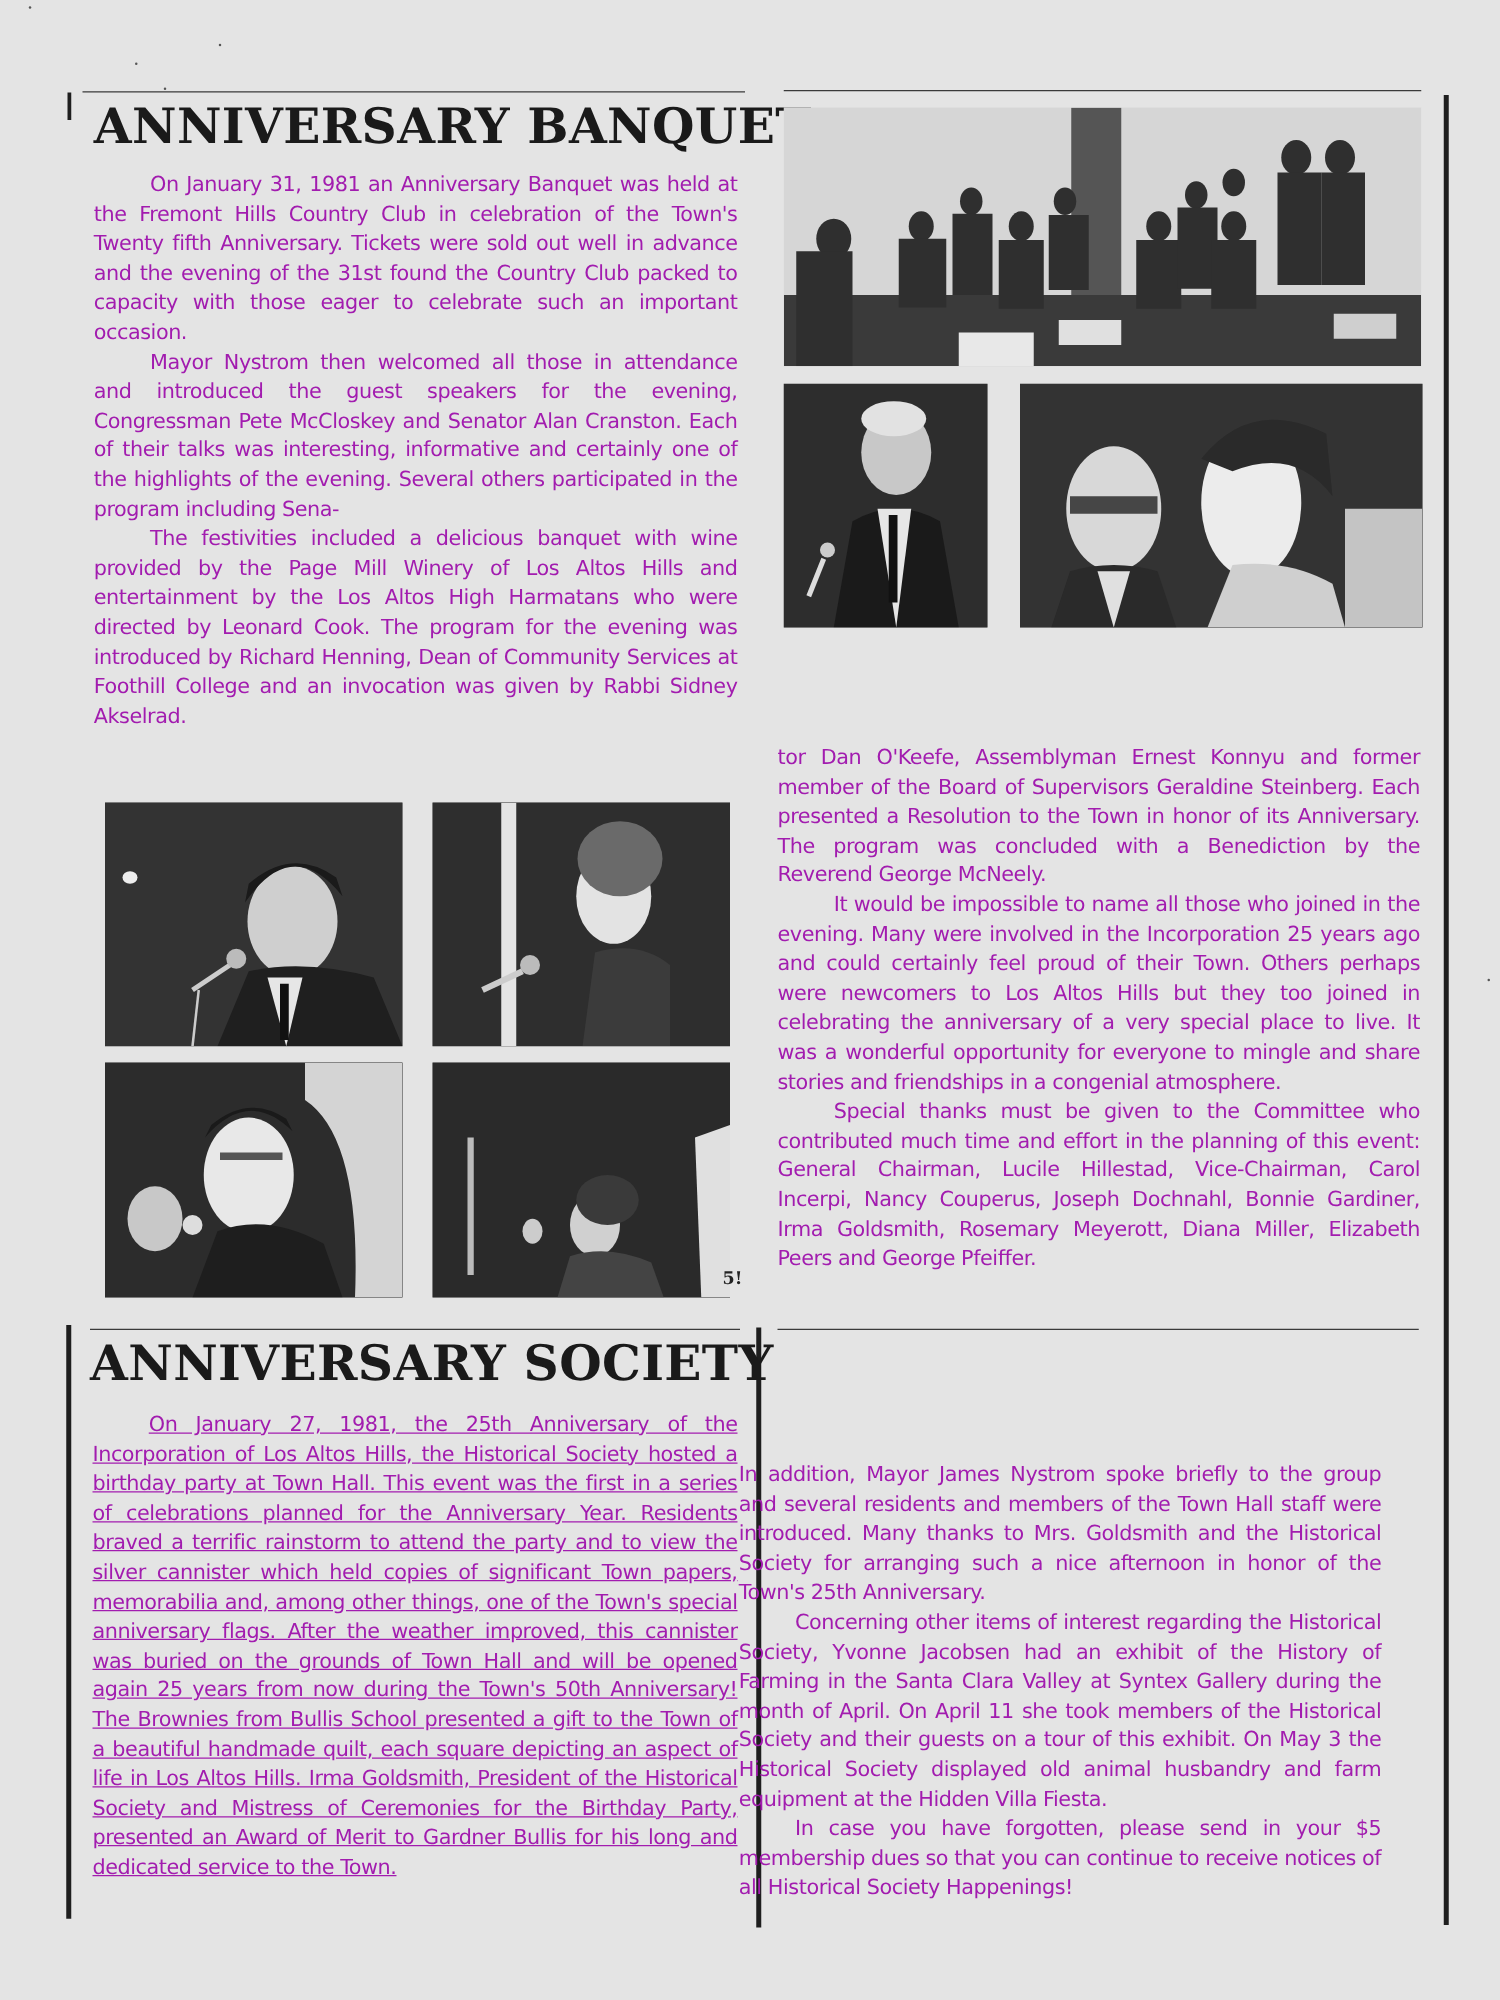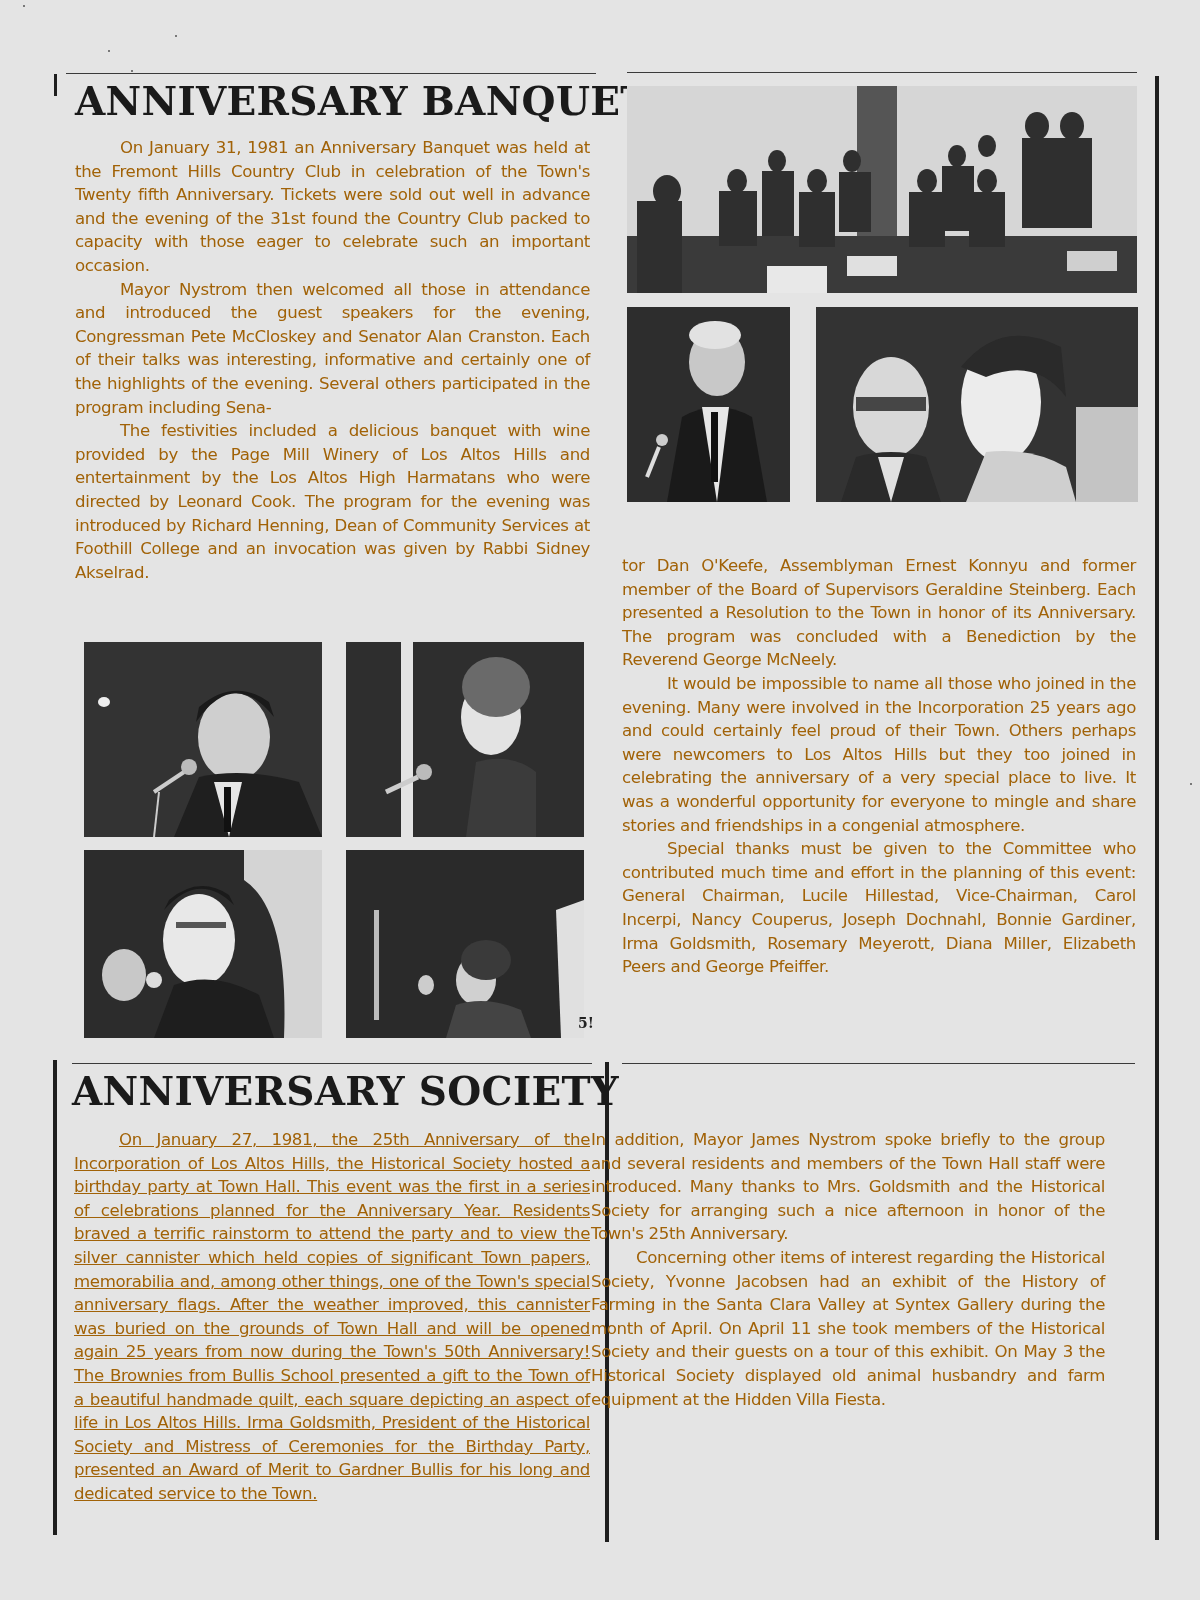--- a/index.html
+++ b/index.html
@@ -16,24 +16,24 @@
     position:absolute; margin:0;
     font-family:"DejaVu Serif", serif; font-weight:bold;
     font-size:39px; letter-spacing:0.3px; color:#1a1a1a;
     white-space:nowrap;
   }
   .col {
     position:absolute;
     font-family:"DejaVu Sans", sans-serif;
     font-size:16.6px; line-height:23.6px;
     text-align:justify; letter-spacing:-0.35px;
-    color:#a16207;
+    color:#a21caf;
   }
   .col p { margin:0; text-indent:45px; hyphens:manual; }
-  .col p.noindent { text-indent:0; }
+  .col p.noindent { text-indent:0;margin-top:40px; }
   .photo {
     position:absolute; overflow:hidden;
     background:#2a2a2a;
   }
   .photo svg { width:100%; height:100%; display:block; }
   .photo-mark {
     position:absolute; font-family:"DejaVu Serif", serif; font-size:14px; font-weight:bold; color:#222;
   }
 </style>
 </head>
@@ -185,13 +185,14 @@
 
 <h1 class="headline" style="left:72px;top:1068px;">ANNIVERSARY SOCIETY</h1>
 
 <div class="col" style="left:74px;top:1128px;width:516px;text-decoration:underline;">
   <p>On January 27, 1981, the 25th Anniversary of the Incorporation of Los Altos Hills, the Historical Society hosted a birthday party at Town Hall. This event was the first in a series of celebrations planned for the Anniversary Year. Residents braved a terrific rainstorm to attend the party and to view the silver cannister which held copies of significant Town papers, memorabilia and, among other things, one of the Town's special anniversary flags. After the weather improved, this cannister was buried on the grounds of Town Hall and will be opened again 25 years from now during the Town's 50th Anniversary! The Brownies from Bullis School presented a gift to the Town of a beautiful handmade quilt, each square depicting an aspect of life in Los Altos Hills. Irma Goldsmith, President of the Historical Society and Mistress of Ceremonies for the Birthday Party, presented an Award of Merit to Gard­ner Bullis for his long and dedicated service to the Town.</p>
 </div>
 
 <div class="col" style="left:591px;top:1128px;width:514px;">
   <p class="noindent">In addition, Mayor James Nystrom spoke briefly to the group and several residents and members of the Town Hall staff were introduced. Many thanks to Mrs. Goldsmith and the Historical Society for arranging such a nice after­noon in honor of the Town's 25th Anniversary.</p>
   <p>Concerning other items of interest regarding the Historical Society, Yvonne Jacobsen had an exhibit of the History of Farming in the Santa Clara Valley at Syntex Gallery during the month of April. On April 11 she took members of the Historical Society and their guests on a tour of this exhibit. On May 3 the Historical Society displayed old animal husbandry and farm equipment at the Hidden Villa Fiesta.</p>
+  <p>In case you have forgotten, please send in your $5 membership dues so that you can continue to receive notices of all Historical Society Happenings!</p>
 </div>
 
 </body></html>

